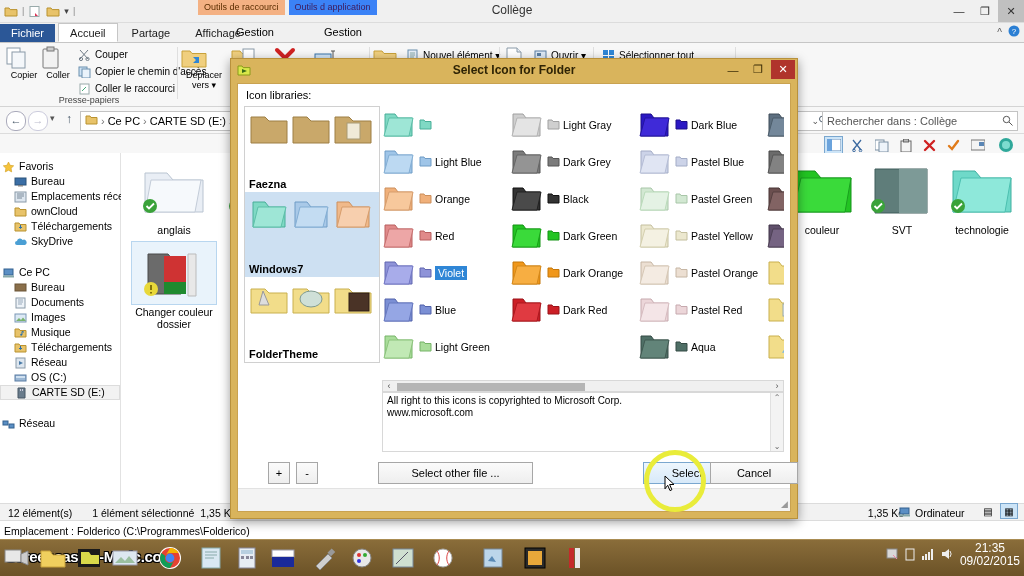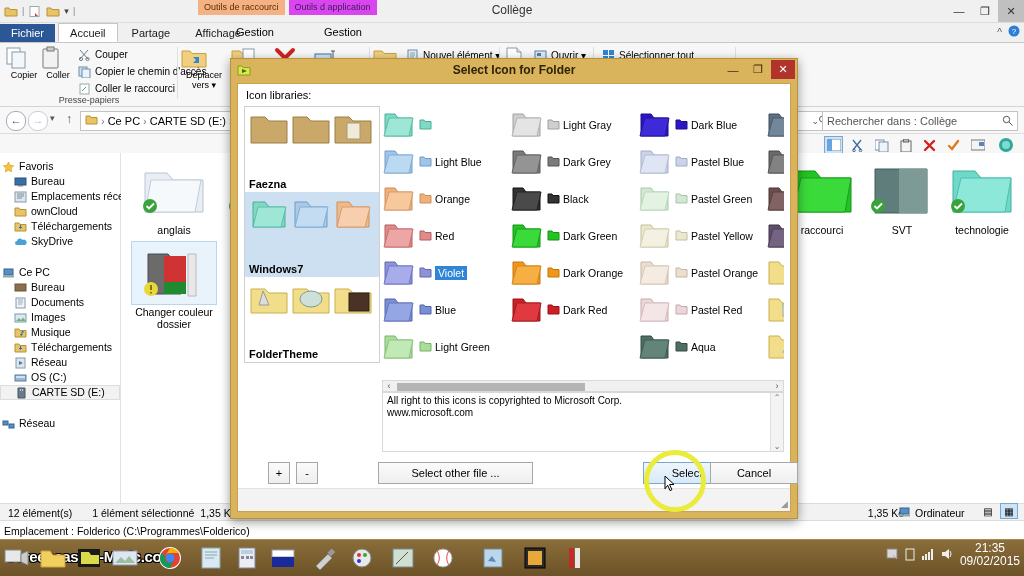--- a/index.html
+++ b/index.html
@@ -19,21 +19,21 @@
   .qat .mini{width:14px;height:13px;display:inline-block;}
   .win-title{position:absolute;left:0;right:0;top:3px;text-align:center;font-size:12px;color:#333;}
   .wbtns{position:absolute;right:0;top:0;display:flex;height:22px;}
   .wbtn{width:26px;height:22px;display:flex;align-items:center;justify-content:center;font-size:11px;color:#333;}
   .wbtn.close{background:#c0c0c0;}
 
   
   .ctxstrip{position:absolute;left:198px;top:0;height:15px;display:flex;}
   .ctxtab{font-size:9px;padding:2px 6px 0 6px;height:13px;white-space:nowrap;}
   .ctx-orange{background:#f4b183;color:#5a2d00;}
-  .ctx-purple{background:#d946ef;color:#3e1a5a;}
+  .ctx-purple{background:#3b82f6;color:#3e1a5a;}
 
   
   .tabrow{height:19px;background:#f0f0f0;position:relative;border-bottom:1px solid #c6c6c6;}
   .tab{display:inline-block;height:18px;line-height:18px;padding:0 11px;font-size:11px;color:#1a1a1a;}
   .tab.file{background:#2b5797;color:#fff;}
   .tab.active{background:#fff;border:1px solid #c6c6c6;border-bottom:1px solid #fff;box-sizing:border-box;height:19px;}
   .subtab{position:absolute;top:0;height:18px;line-height:18px;font-size:11px;text-align:center;}
   .ctxhelp{position:absolute;right:4px;top:2px;display:flex;gap:6px;align-items:center;}
 
   
@@ -574,21 +574,21 @@
       </div>
       <div class="lbl">Changer couleur dossier</div>
     </div>
     <div class="fitem" style="left:658px;top:8px">
       <div class="thumb" style="height:62px;position:relative">
         <svg width="66" height="58" style="position:absolute;left:10px;top:0">
             <path d="M4 10h22l6 7h30v34H4z" fill="#22c422" stroke="#14931a"></path>
             <path d="M12 17h50l-6 34H4z" fill="#3ada3a" stroke="#18a01e"></path>
           </svg>
       </div>
-      <div class="lbl">raccourci</div>
+      <div class="lbl">couleur</div>
     </div>
     <div class="fitem" style="left:738px;top:8px">
       <div class="thumb" style="height:62px;position:relative">
         <svg width="66" height="58" style="position:absolute;left:10px;top:0">
             <path d="M6 8h52v44H6z" fill="#5f7d7a" stroke="#3f5d5a"></path>
             <path d="M30 8h28v44H30z" fill="#7d9a97"></path>
           </svg>
         <svg width="14" height="14" style="position:absolute;left:12px;top:38px">
             <circle cx="7" cy="7" r="7" fill="#3aa23a"></circle>
             <path d="M3.5 7l2.5 2.5L11 4.5" stroke="#fff" stroke-width="1.8" fill="none"></path>

